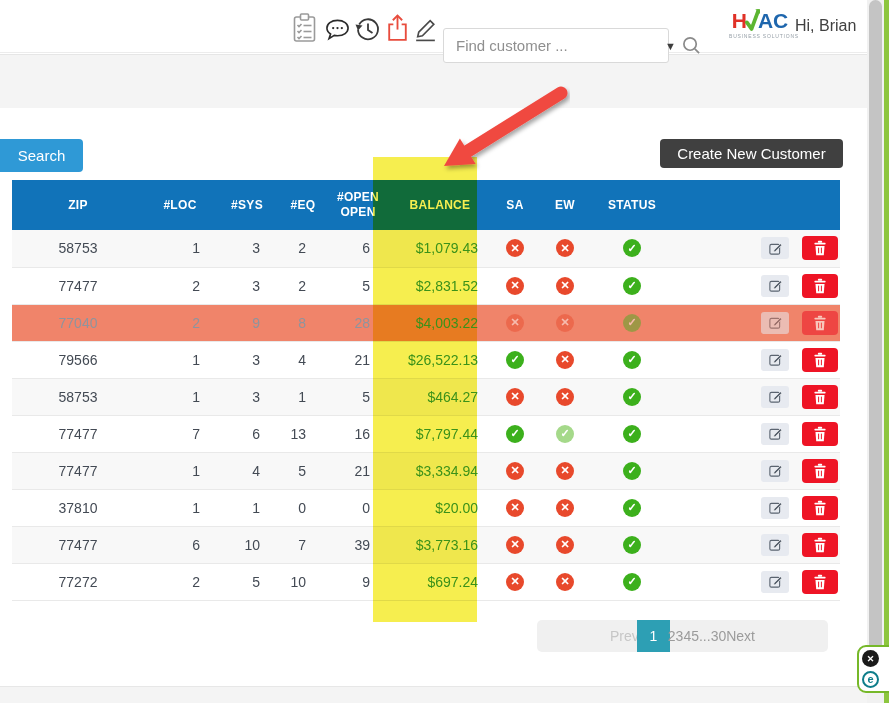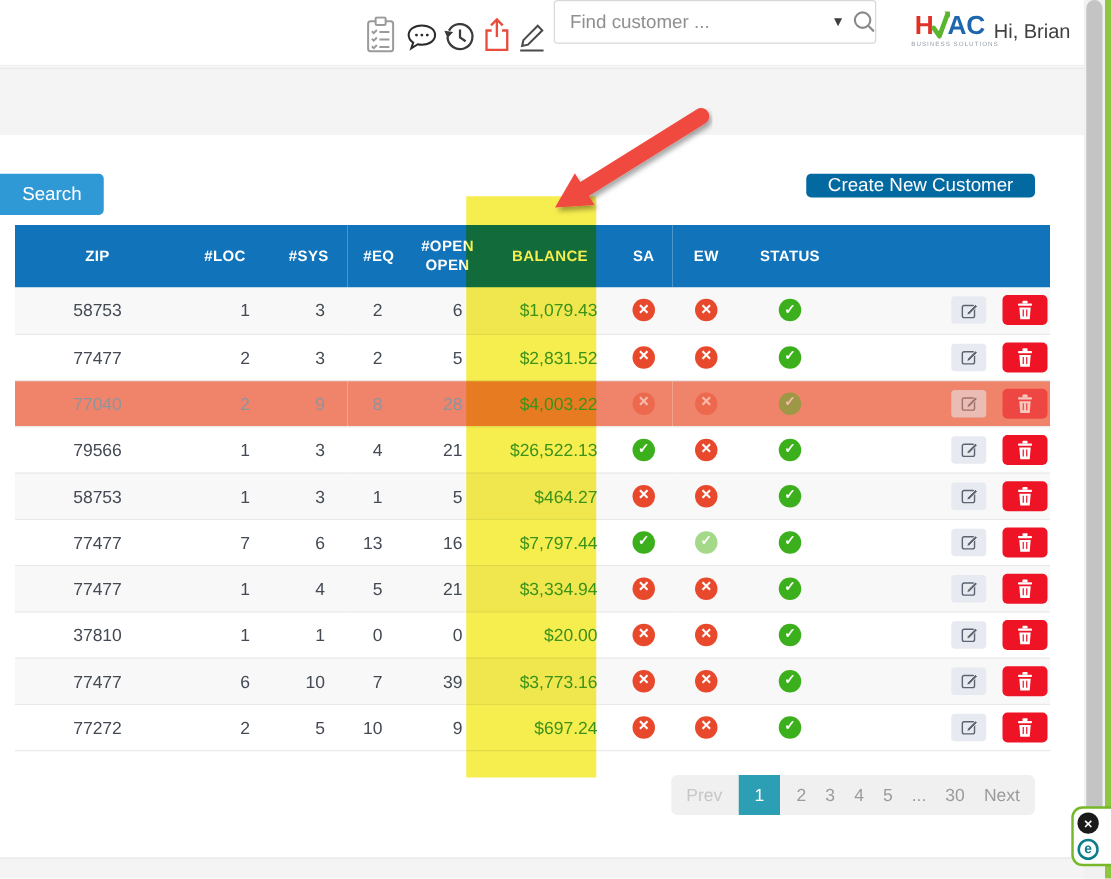--- a/index.html
+++ b/index.html
@@ -2,39 +2,39 @@
 <html><head>
 <meta charset="utf-8">
 <style>
   * { margin:0; padding:0; box-sizing:border-box; }
   body { font-family:"Liberation Sans", sans-serif; background:#fff; }
   .page { position:relative; width:889px; height:703px; overflow:hidden; background:#fff; }
 
   
   .topbar { position:absolute; left:0; top:0; width:889px; height:53px; background:#fff; border-bottom:1px solid #ececec; z-index:4; }
   .tb-icon { position:absolute; background:none; border:none; cursor:pointer; }
-  .findbox { position:absolute; left:443px; top:0; width:258px; height:35px; border:1px solid #d9d9d9; border-radius:3px; background:#fff; display:flex; align-items:center; }
+  .findbox { position:absolute; left:443px; top:28px; width:226px; height:35px; border:1px solid #d9d9d9; border-radius:3px; background:#fff; display:flex; align-items:center; }
   .findbox input { flex:1; border:none; outline:none; font-size:15px; color:#555; padding:0 8px 0 12px; font-family:"Liberation Sans",sans-serif; background:transparent; }
   .findbox input::placeholder { color:#8f8f8f; }
   .caret { font-size:11px; color:#3d3d3d; cursor:pointer; padding:0 6px 0 2px; }
   .mag { padding:0 8px 0 0; cursor:pointer; display:flex; }
   .logo { position:absolute; left:729px; top:9px; width:62px; text-align:center; }
   .logo-row { display:flex; align-items:flex-end; justify-content:center; font-weight:bold; font-size:21px; line-height:22px; }
   .logo-h { color:#e03127; }
   .logo-ac { color:#1e66ad; }
   .logo-cap { font-size:5px; letter-spacing:.8px; color:#97a0a8; margin-top:1px; white-space:nowrap; }
   .greet { position:absolute; left:795px; top:17px; font-size:16px; color:#404040; }
 
   
   .grayband { position:absolute; left:0; top:54px; width:889px; height:54px; background:#f4f4f4; border-top:1px solid #e6e6e6; }
   .footer { position:absolute; left:0; top:686px; width:889px; height:17px; background:#f4f4f4; border-top:1px solid #e7e7e7; }
 
   
   .btn-search { position:absolute; left:-8px; top:139px; width:91px; height:33px; background:#2f99d6; color:#fff; border:none; border-radius:4px; font-size:15px; font-family:"Liberation Sans",sans-serif; cursor:pointer; padding-left:8px; }
-  .btn-create { position:absolute; left:645px; top:139px; width:183px; height:19px; background:#0369a1; color:#fff; border:none; border-radius:4px; font-size:15px; font-family:"Liberation Sans",sans-serif; cursor:pointer; }
+  .btn-create { position:absolute; left:660px; top:139px; width:183px; height:29px; background:#404040; color:#fff; border:none; border-radius:4px; font-size:15px; font-family:"Liberation Sans",sans-serif; cursor:pointer; }
 
   
   table.cust { position:absolute; left:12px; top:180px; width:828px; border-collapse:collapse; table-layout:fixed; }
   thead th { background:#1173b9; color:#fff; font-size:12px; font-weight:bold; height:50px; letter-spacing:.3px; text-align:center; line-height:15px; cursor:pointer; }
   tbody tr { height:37px; border-bottom:1px solid #e9e9e9; background:#fff; }
   tbody tr:nth-child(odd) { background:#f8f8f8; }
   tbody td { font-size:14px; color:#434a54; }
   td.zip { text-align:center; }
   td.num { text-align:right; }
   td.c-loc { padding-right:16px; } td.c-sys { padding-right:18px; } td.c-eq { padding-right:22px; } td.c-ap { padding-right:18px; }
@@ -50,21 +50,21 @@
   tr.hl td { color:#8e949e;margin-left:16px; }
   tr.hl td.balance { color:#3d9c4f; }
   tr.hl .ic { opacity:.45; }
   tr.hl .btn-edit, tr.hl .btn-del { opacity:.55; }
 
   
   .hl-col { position:absolute; left:373px; top:157px; width:104px; height:465px; background:#f6ee4f; mix-blend-mode:multiply; pointer-events:none; z-index:5; }
   .arrow { position:absolute; left:420px; top:86px; z-index:6; pointer-events:none; }
 
   
-  .pager { position:absolute; left:537px; top:620px; width:291px; height:32px; background:#f0f0f0; border-radius:5px; display:flex; align-items:center; justify-content:space-between; padding:0 12px; font-size:14px; overflow:hidden; z-index:3; }
+  .pager { position:absolute; left:537px; top:620px; width:291px; height:32px; background:#f0f0f0; border-radius:5px; display:flex; align-items:center; justify-content:center; padding:0 12px; font-size:14px; overflow:hidden; z-index:3; }
   .pg { color:#9b9b9b; cursor:pointer; }
   .pg.dim { color:#c6c6c6; }
   .pg.active { background:#2d9fb4; color:#fff; width:33px; height:32px; display:flex; align-items:center; justify-content:center; margin:0 -2px; }
 
   
   .scroll-track { position:absolute; left:867px; top:0; width:17px; height:703px; background:#f1f1f1; z-index:7; }
   .scroll-thumb { position:absolute; left:2px; top:0; width:13px; height:660px; background:#c4c4c4; border-radius:7px; cursor:pointer; }
   .green-stripe { position:absolute; left:884px; top:0; width:5px; height:703px; background:#8dc63f; z-index:8; }
   .widget { position:absolute; left:857px; top:645px; width:40px; height:48px; background:#fff; border:2px solid #76b829; border-radius:9px; z-index:10; display:flex; flex-direction:column; align-items:flex-start; justify-content:center; gap:4px; padding-left:3px; }
   .w-x { width:17px; height:17px; border-radius:50%; background:#1a1a1a; color:#fff; font-size:9px; font-weight:bold; display:flex; align-items:center; justify-content:center; cursor:pointer; }

